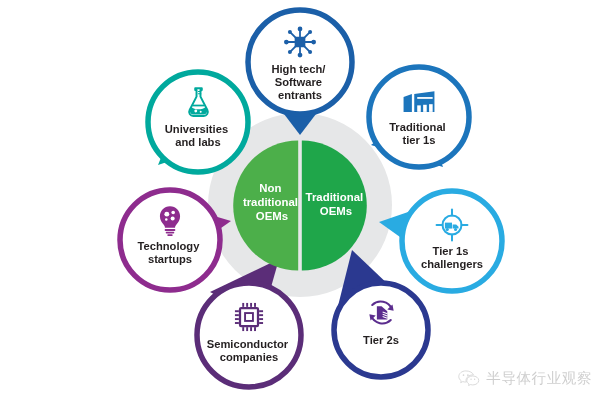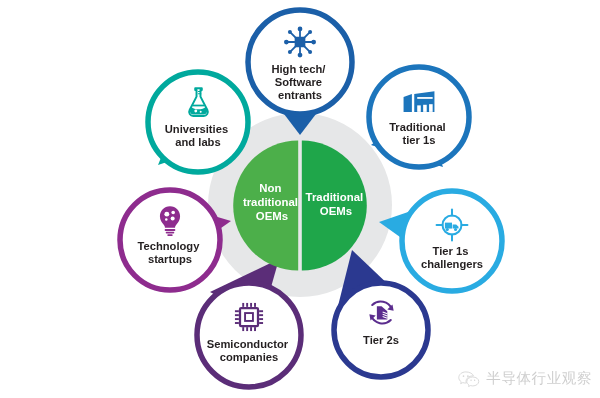--- a/index.html
+++ b/index.html
@@ -48,21 +48,21 @@
     text-anchor: middle;
     dominant-baseline: middle;
   }
 
   
   #watermark {
     position: absolute;
     right: 8px;
     bottom: 10px;
     display: flex;
-    align-items: flex-end;
+    align-items: flex-start;
     gap: 6px;
     opacity: 0.42;
     margin-top: 37px;
   }
   #watermark .wm-text {
     font-family: "Liberation Sans", sans-serif;
     font-size: 14.5px;
     color: #8b8b8b;
     letter-spacing: 0.6px;
     white-space: nowrap;

